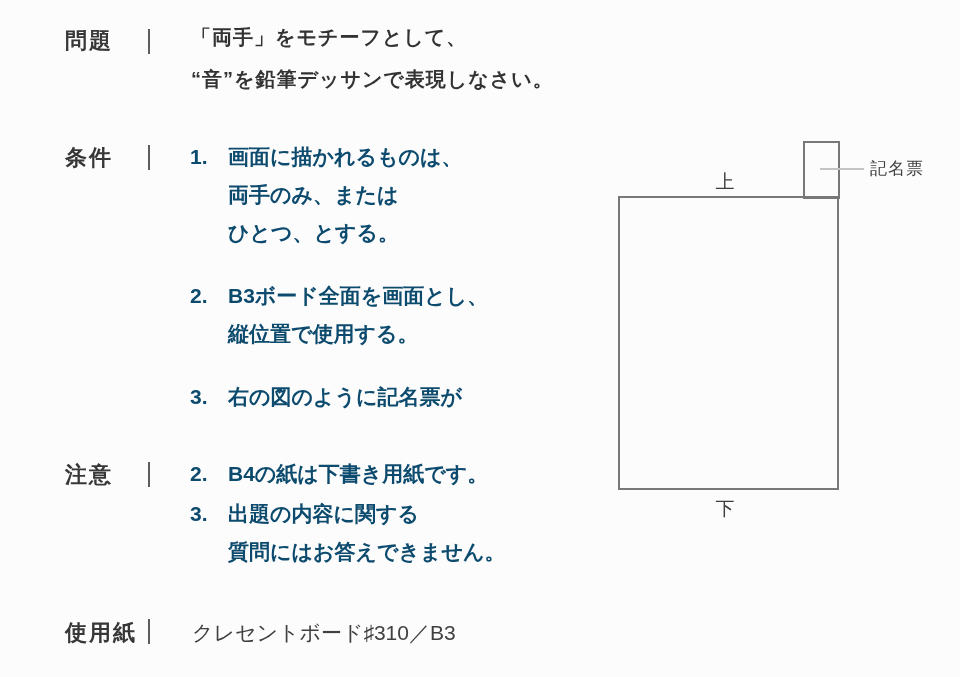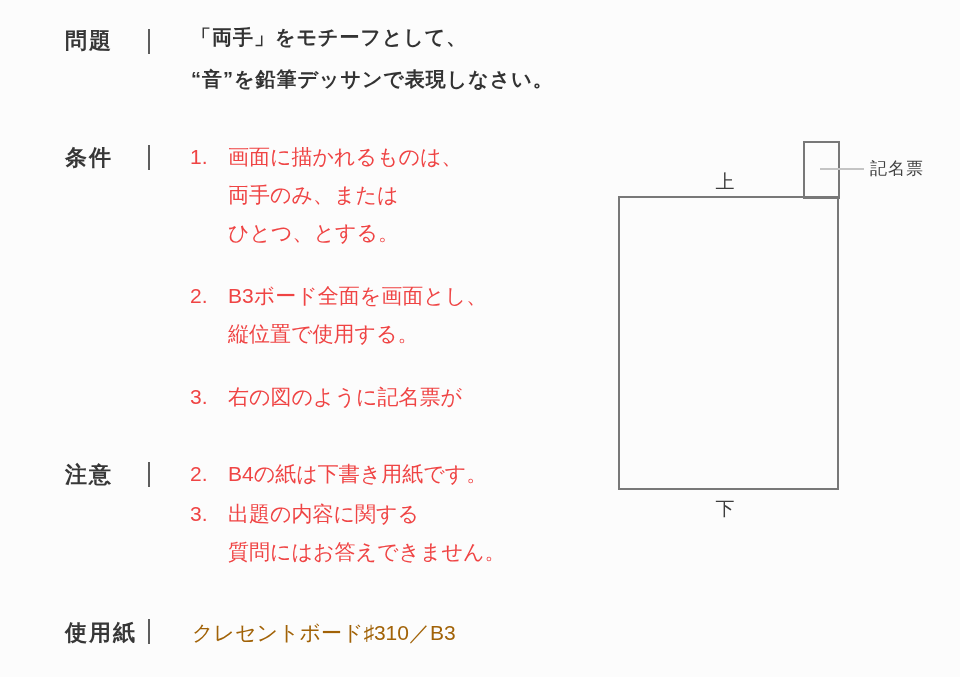--- a/index.html
+++ b/index.html
@@ -46,40 +46,40 @@
     line-height: 42px;
     color: #333333;
     white-space: nowrap;
     margin-left: 8px;
   }
 
   
   .items {
     left: 190px;
     font-size: 21px;
-    font-weight: 400;
+    font-weight: 700;
     line-height: 38px;
-    color: #ef4444;
+    color: #0c4a6e;
     white-space: nowrap;
   }
   .item + .item { margin-top: 25px; }
   .items-chui .item + .item { margin-top: 2px; }
   .num {
     display: inline-block;
     width: 38px;
   }
   .cont { padding-left: 38px; }
 
   
   .paper-value {
     left: 192px;
     top: 620px;
     font-size: 21px;
     font-weight: 400;
-    color: #a16207;
+    color: #404040;
     white-space: nowrap;
     line-height: 25px;
   }
 
   
   .board {
     left: 618px;
     top: 196px;
     width: 221px;
     height: 294px;

